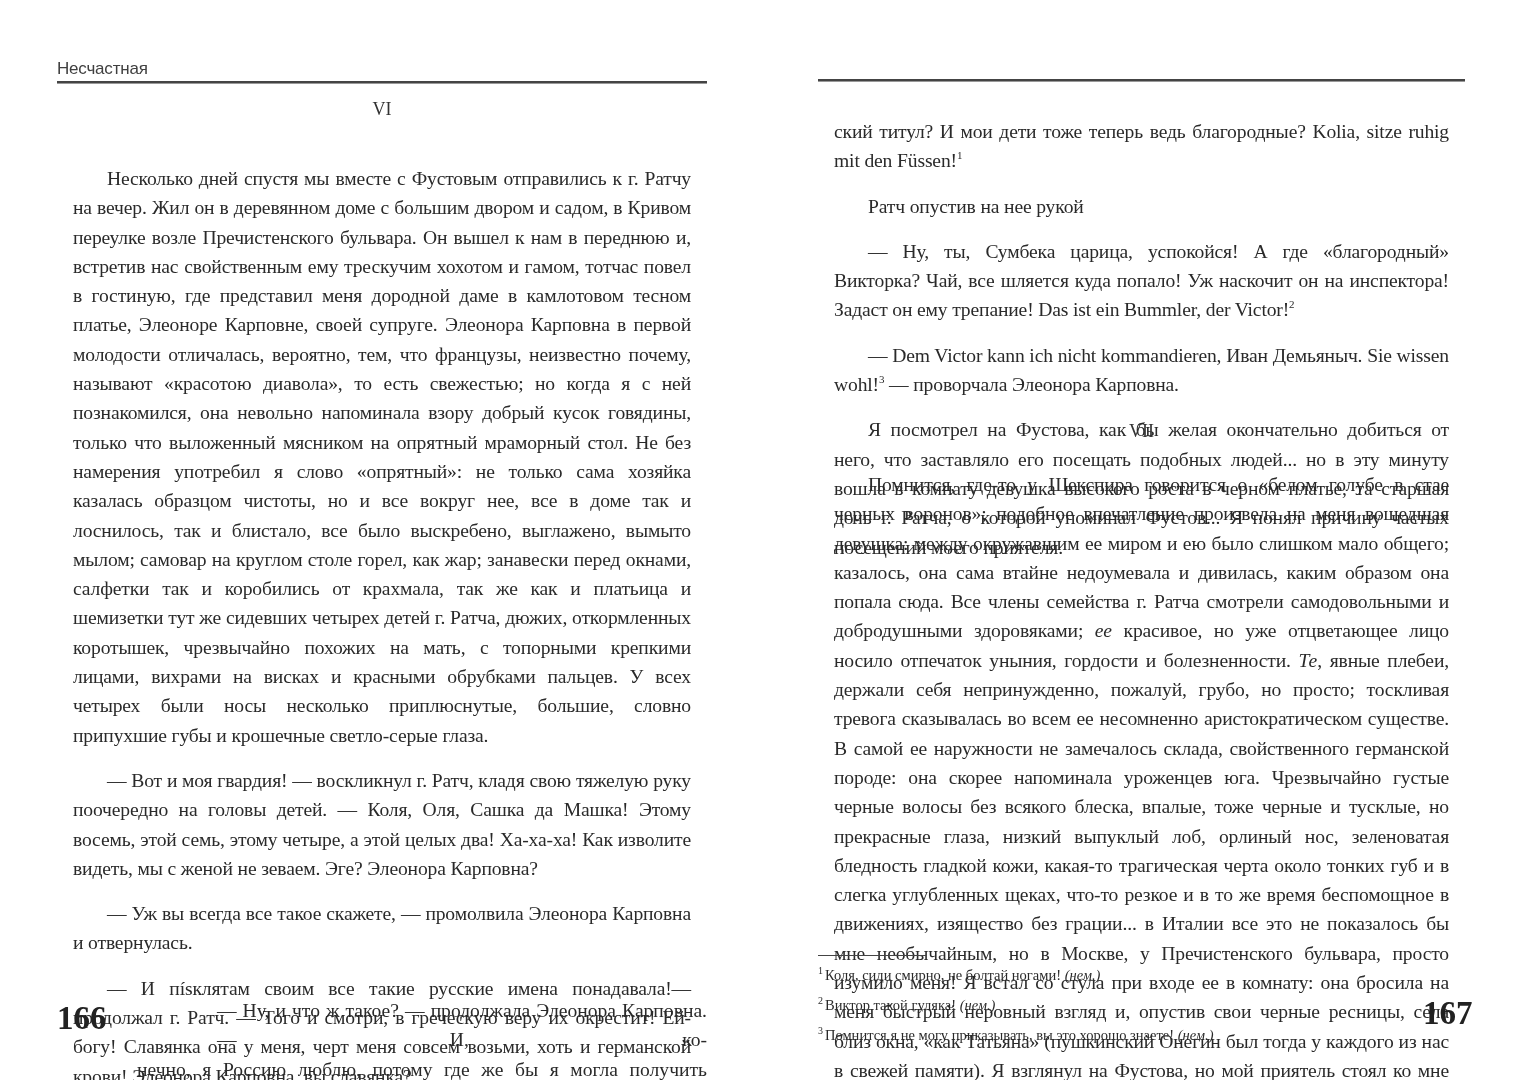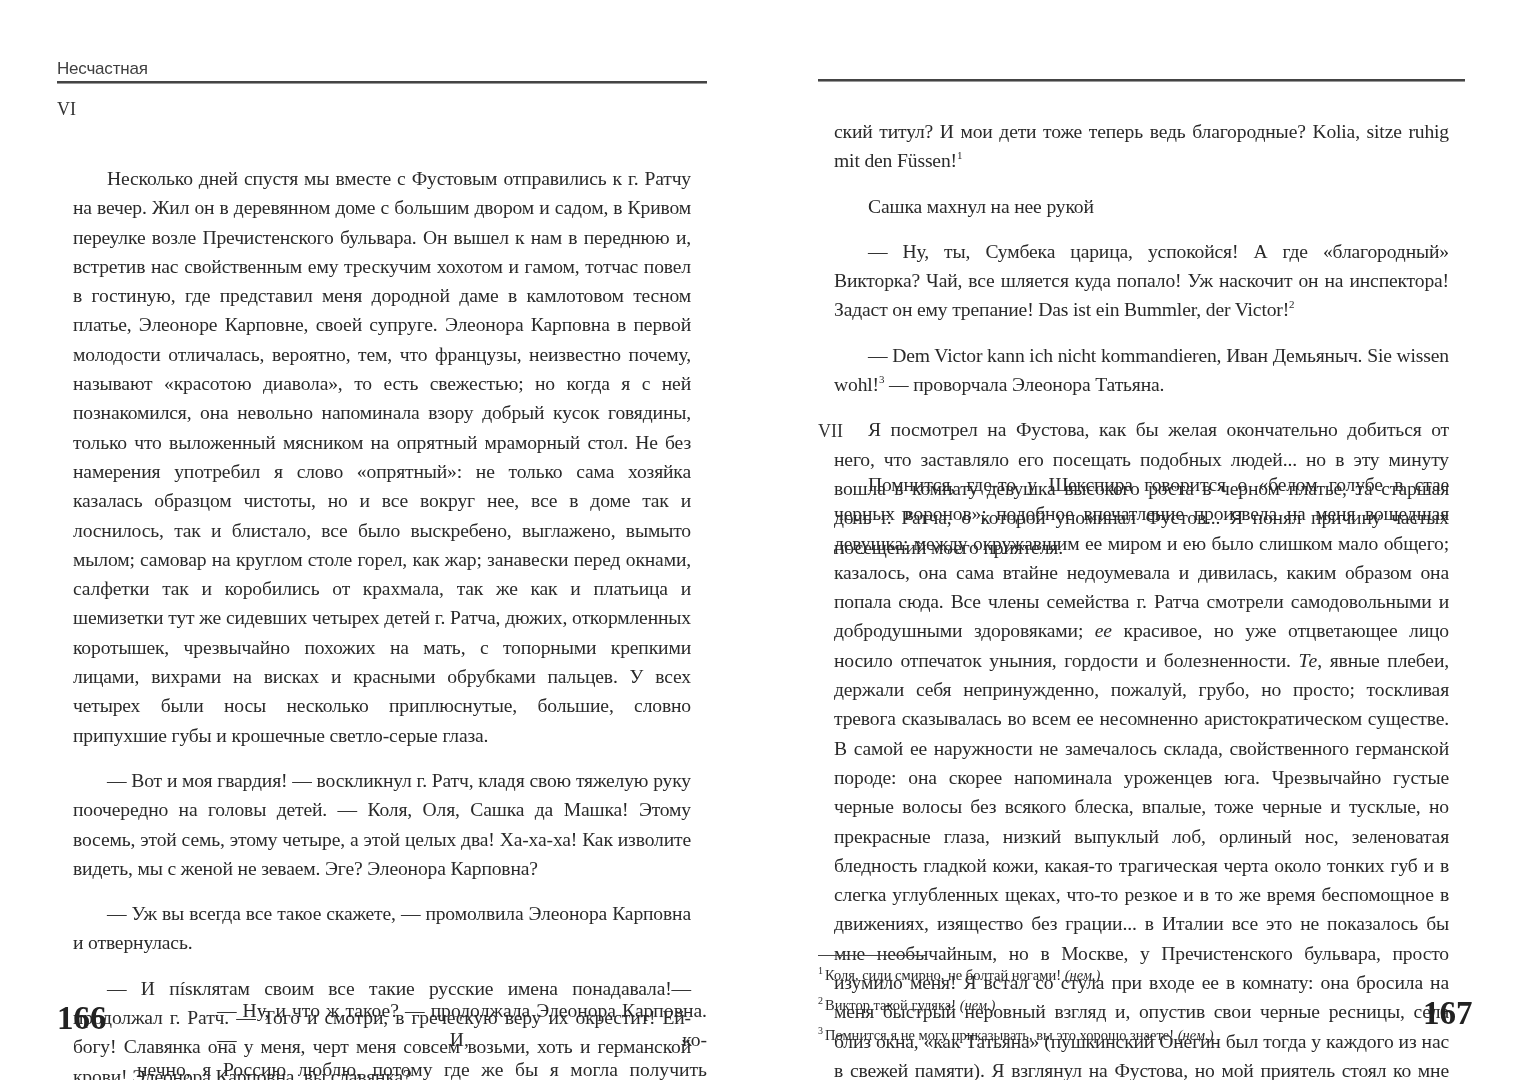--- a/index.html
+++ b/index.html
@@ -13,21 +13,21 @@
   .running-head {
     position: absolute; left: 57px; top: 59px; font-size: 17px; color: #404040;
     font-family: "Liberation Sans", sans-serif; letter-spacing: -0.2px;
   }
   .rule {
     position: absolute; height: 0; border-top: 2px solid #444; border-bottom: 1px solid #999;
   }
   .rule-left { left: 57px; top: 81px; width: 650px; }
   .rule-right { left: 38px; top: 79px; width: 647px; }
   .chapter {
-    position: absolute; font-size: 18px; color: #333;
+    position: absolute; text-align: center; font-size: 18px; color: #333;
   }
   .text {
     position: absolute; font-size: 19.6px; line-height: 29.3px; text-align: justify;
     letter-spacing: -0.15px;
   }
   .text p { margin: 16px; }
   .text p.indent { text-indent: 34px; }
   .left-text { left: 57px; top: 148px; width: 650px; }
   .right-text-1 { left: 38px; top: 101px; width: 647px; }
   .right-text-2 { left: 38px; top: 454px; width: 647px; }
@@ -77,23 +77,23 @@
   </div>
 
   <div class="folio folio-left">166</div>
 </div>
 
 <div class="page page-right">
   <div class="rule rule-right"></div>
 
   <div class="text right-text-1">
     <p><span>ский титул? И мои дети тоже теперь ведь благородные? Kolia, sitze ruhig mit den Füssen!</span><sup class="fnref">1</sup></p>
-    <p class="indent">Сашка махнул на нее рукой</p>
+    <p class="indent">Ратч опустив на нее рукой</p>
     <p class="indent"><span>— Ну, ты, Сумбека царица, успокойся! А где «благородный» Викторка? Чай, все шляется куда попало! Уж наскочит он на инспектора! Задаст он ему трепание! Das ist ein Bummler, der Victor!</span><sup class="fnref">2</sup></p>
-    <p class="indent"><span>— Dem Victor kann ich nicht kommandieren, Иван Демьяныч. Sie wissen wohl!</span><sup class="fnref">3</sup><span> — проворчала Элеонора Татьяна.</span></p>
+    <p class="indent"><span>— Dem Victor kann ich nicht kommandieren, Иван Демьяныч. Sie wissen wohl!</span><sup class="fnref">3</sup><span> — проворчала Элеонора Карповна.</span></p>
     <p class="indent">Я посмотрел на Фустова, как бы желая окончательно добиться от него, что заставляло его посещать подобных людей... но в эту минуту вошла в комнату девушка высокого роста в черном платье, та старшая дочь г. Ратча, о которой упоминал Фустов... Я понял причину частых посещений моего приятеля.</p>
   </div>
 
   <div class="chapter ch7">VII</div>
 
   <div class="text right-text-2">
     <p class="indent"><span>Помнится, где-то у Шекспира говорится о «белом голубе в стае черных воронов»; подобное впечатление произвела на меня вошедшая девушка: между окружавшим ее миром и ею было слишком мало общего; казалось, она сама втайне недоумевала и дивилась, каким образом она попала сюда. Все члены семейства г. Ратча смотрели самодовольными и добродушными здоровяками; </span><em>ее</em><span> красивое, но уже отцветающее лицо носило отпечаток уныния, гордости и болезненности. </span><em>Те</em><span>, явные плебеи, держали себя непринужденно, пожалуй, грубо, но просто; тоскливая тревога сказывалась во всем ее несомненно аристократическом существе. В самой ее наружности не замечалось склада, свойственного германской породе: она скорее напоминала уроженцев юга. Чрезвычайно густые черные волосы без всякого блеска, впалые, тоже черные и тусклые, но прекрасные глаза, низкий выпуклый лоб, орлиный нос, зеленоватая бледность гладкой кожи, какая-то трагическая черта около тонких губ и в слегка углубленных щеках, что-то резкое и в то же время беспомощное в движениях, изящество без грации... в Италии все это не показалось бы мне необычайным, но в Москве, у Пречистенского бульвара, просто изумило меня! Я встал со стула при входе ее в комнату: она бросила на меня быстрый неровный взгляд и, опустив свои черные ресницы, села близ окна, «как Татьяна» (пушкинский Онегин был тогда у каждого из нас в свежей памяти). Я взглянул на Фустова, но мой приятель стоял ко мне спиной и</span></p>
   </div>
 
   <div class="fn-rule"></div>

